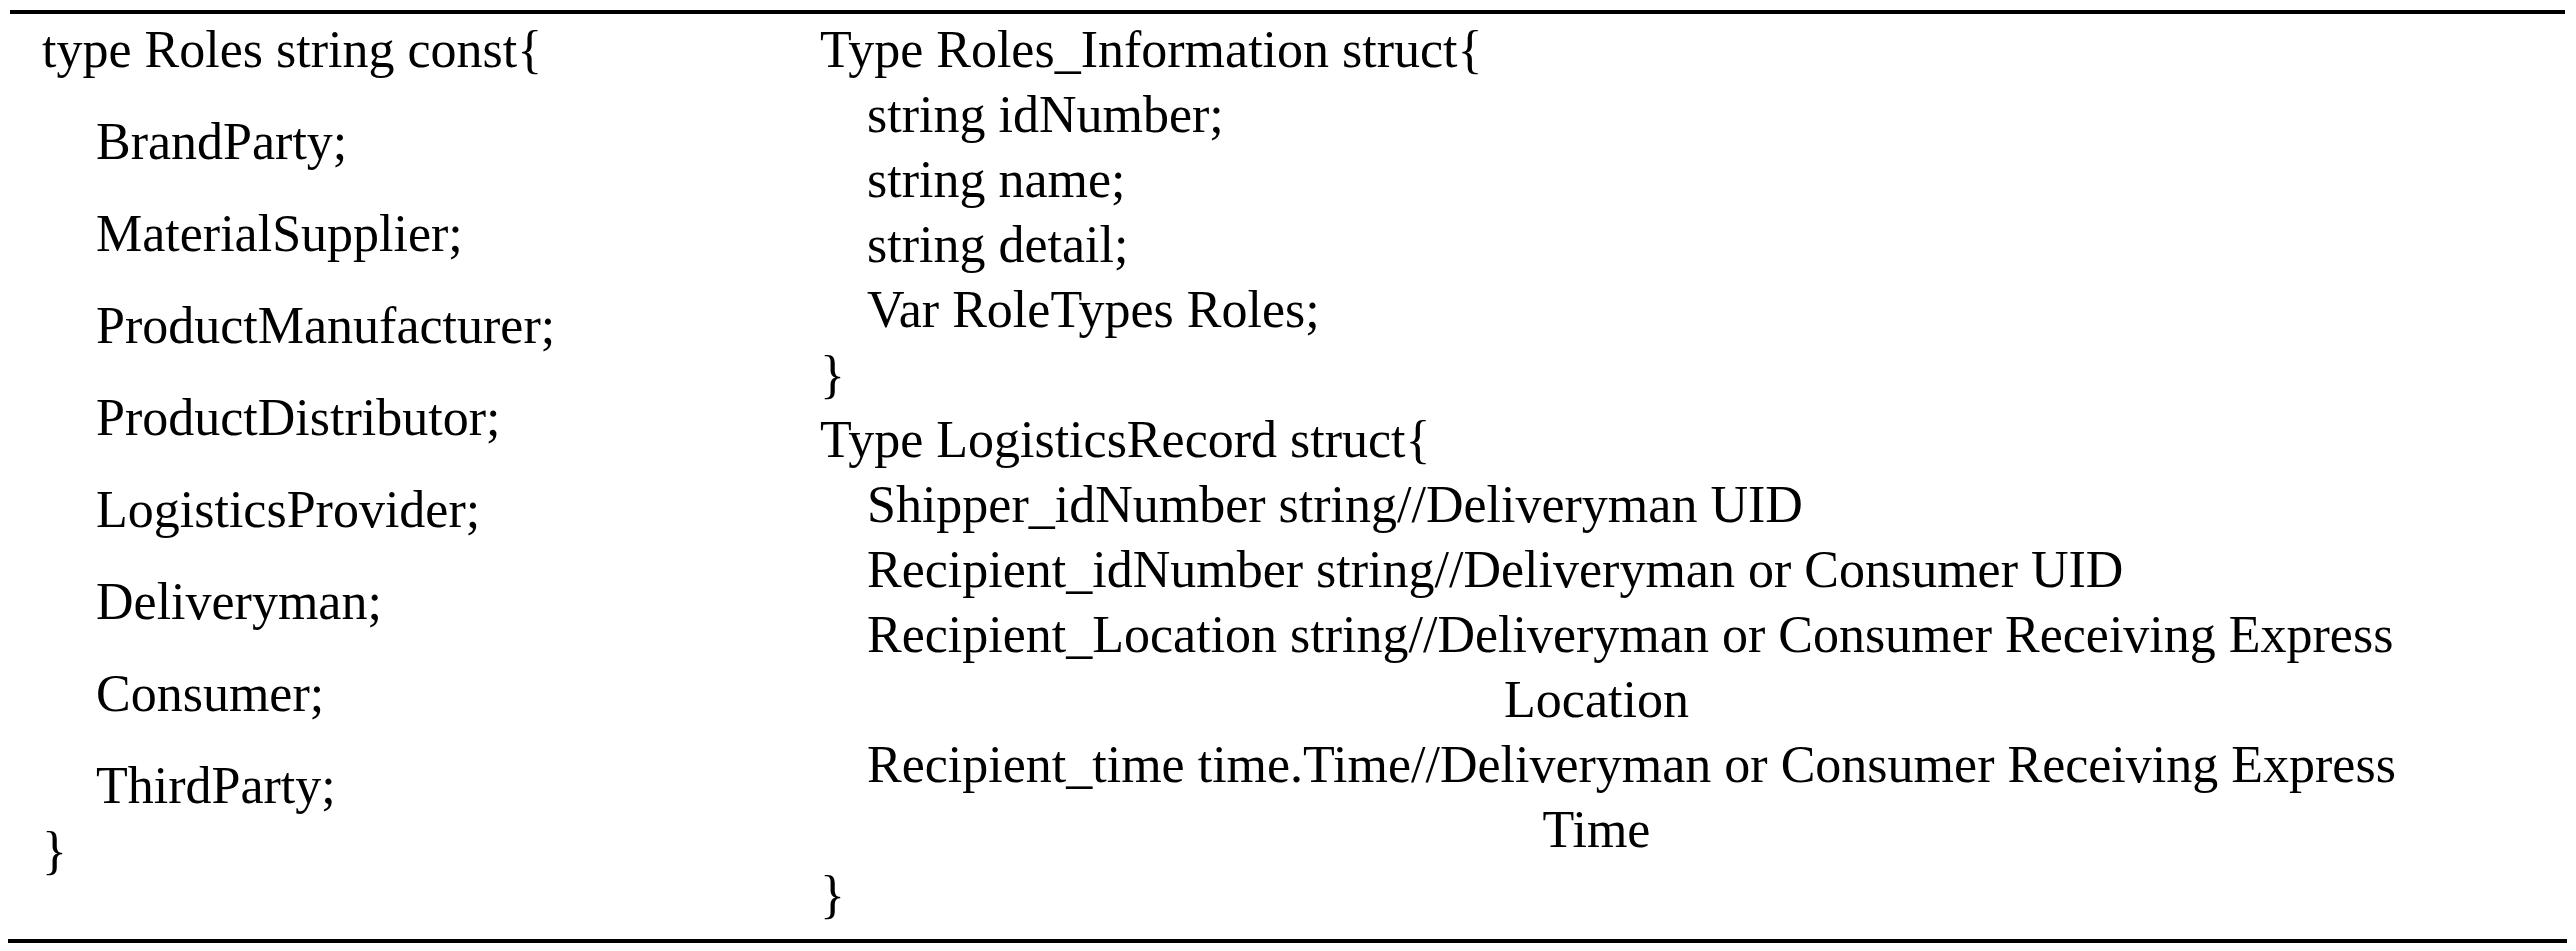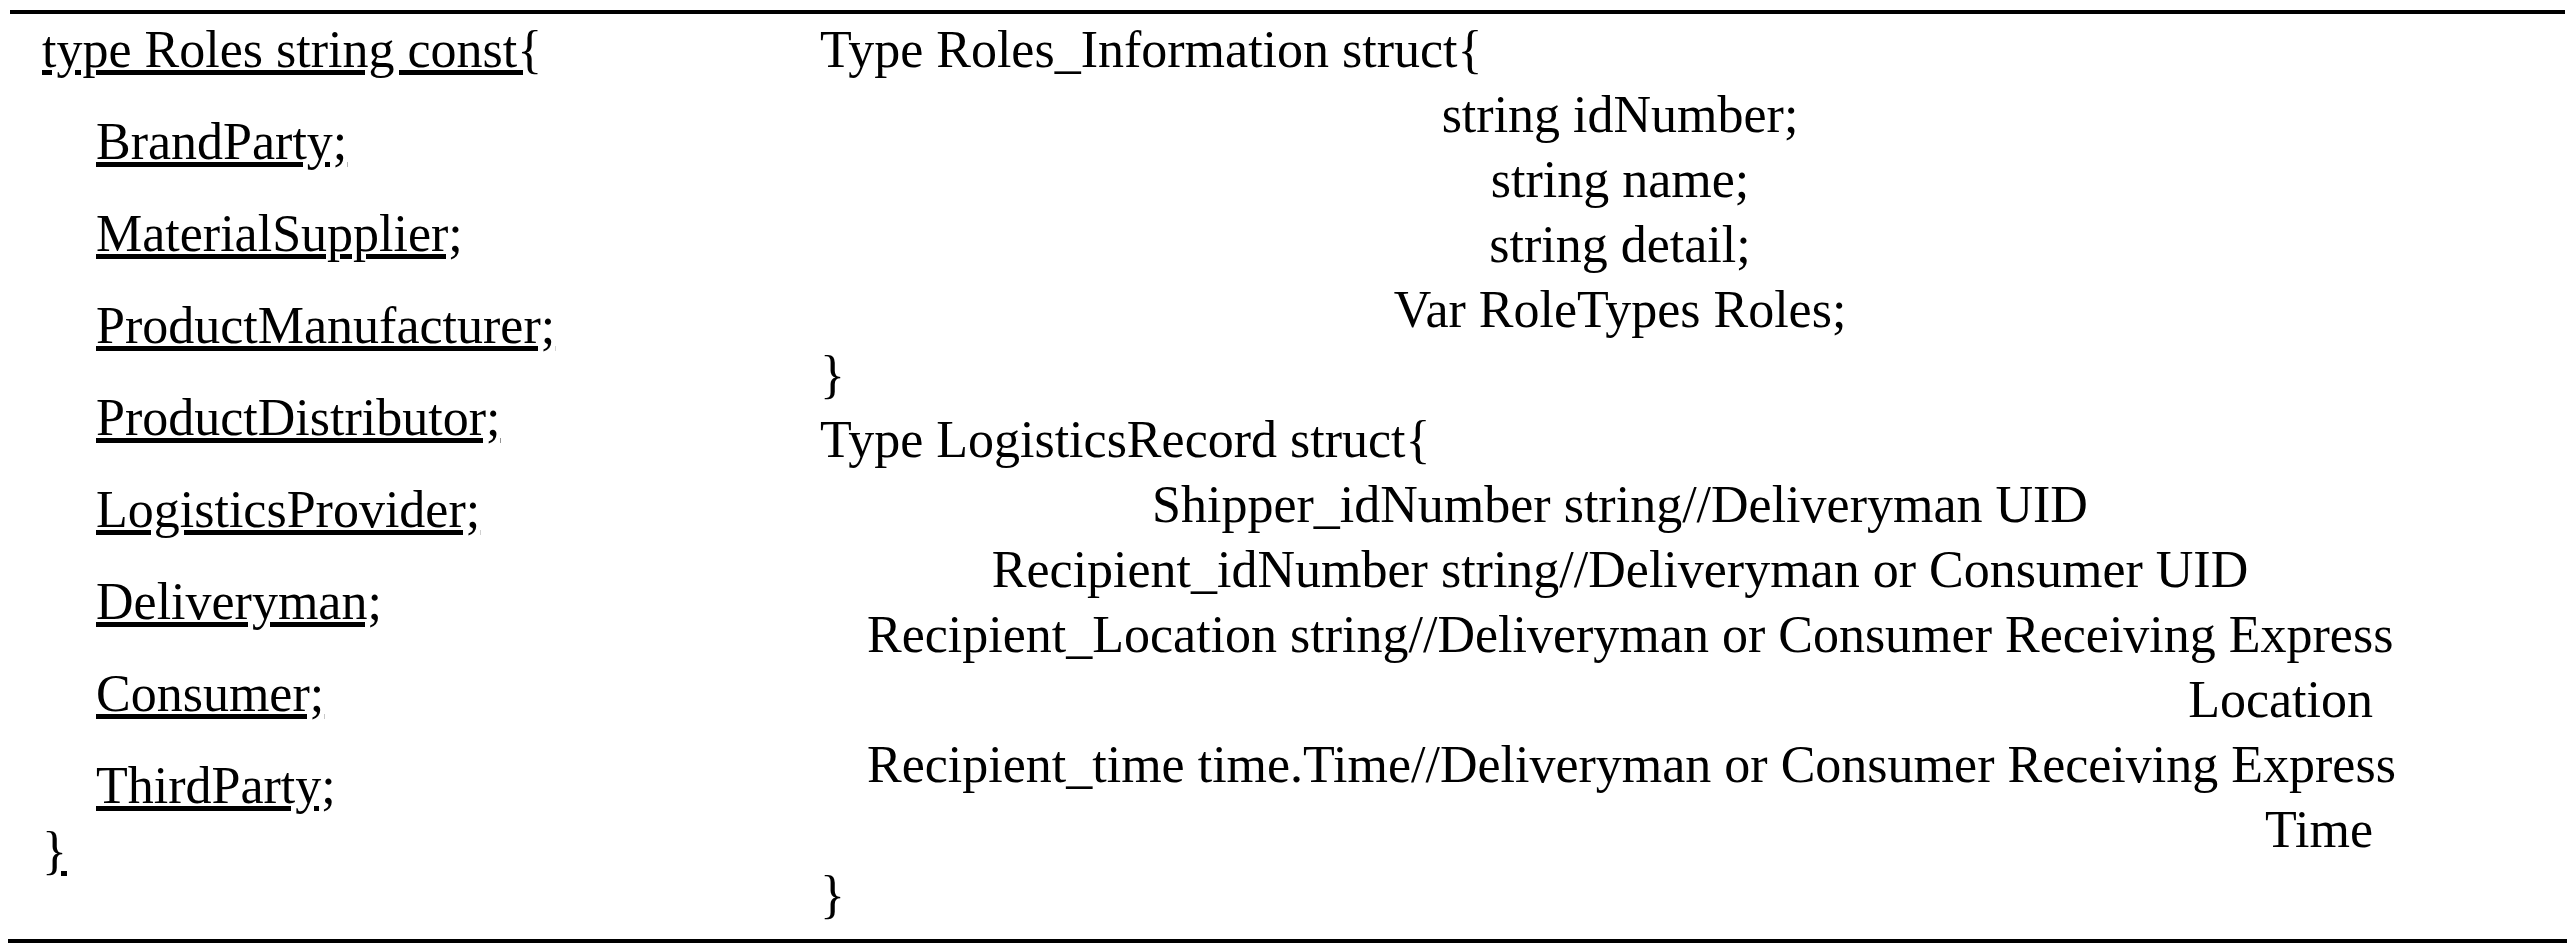--- a/index.html
+++ b/index.html
@@ -34,39 +34,37 @@
   .col {
     position: absolute;
     top: 17px;
     font-size: 52px;
     line-height: 65px;
     white-space: pre;
   }
   .col-left {
     left: 42px;
     width: 791px;
-    text-decoration: underline;
   }
   .col-right {
     left: 820px;
     width: 1553px;
   }
   .code-line {
     height: 65px;
   }
   .col-left .code-line.indent {
     padding-left: 54px;
     margin-top: 27px;
   }
   .col-right .code-line.indent {
     padding-left: 47px;
-    text-align: center;
   }
   .code-line.continuation {
-    text-align: right;
+    text-align: center;
     padding-left: 0;
   }
 </style>
 </head>
 <body>
 
 <div class="figure">
   <div class="rule rule-top"></div>
 
   <div class="col col-left" id="col-left"><div class="code-line">type Roles string const{</div><div class="code-line indent">BrandParty;</div><div class="code-line indent">MaterialSupplier;</div><div class="code-line indent">ProductManufacturer;</div><div class="code-line indent">ProductDistributor;</div><div class="code-line indent">LogisticsProvider;</div><div class="code-line indent">Deliveryman;</div><div class="code-line indent">Consumer;</div><div class="code-line indent">ThirdParty;</div><div class="code-line">}</div></div>

